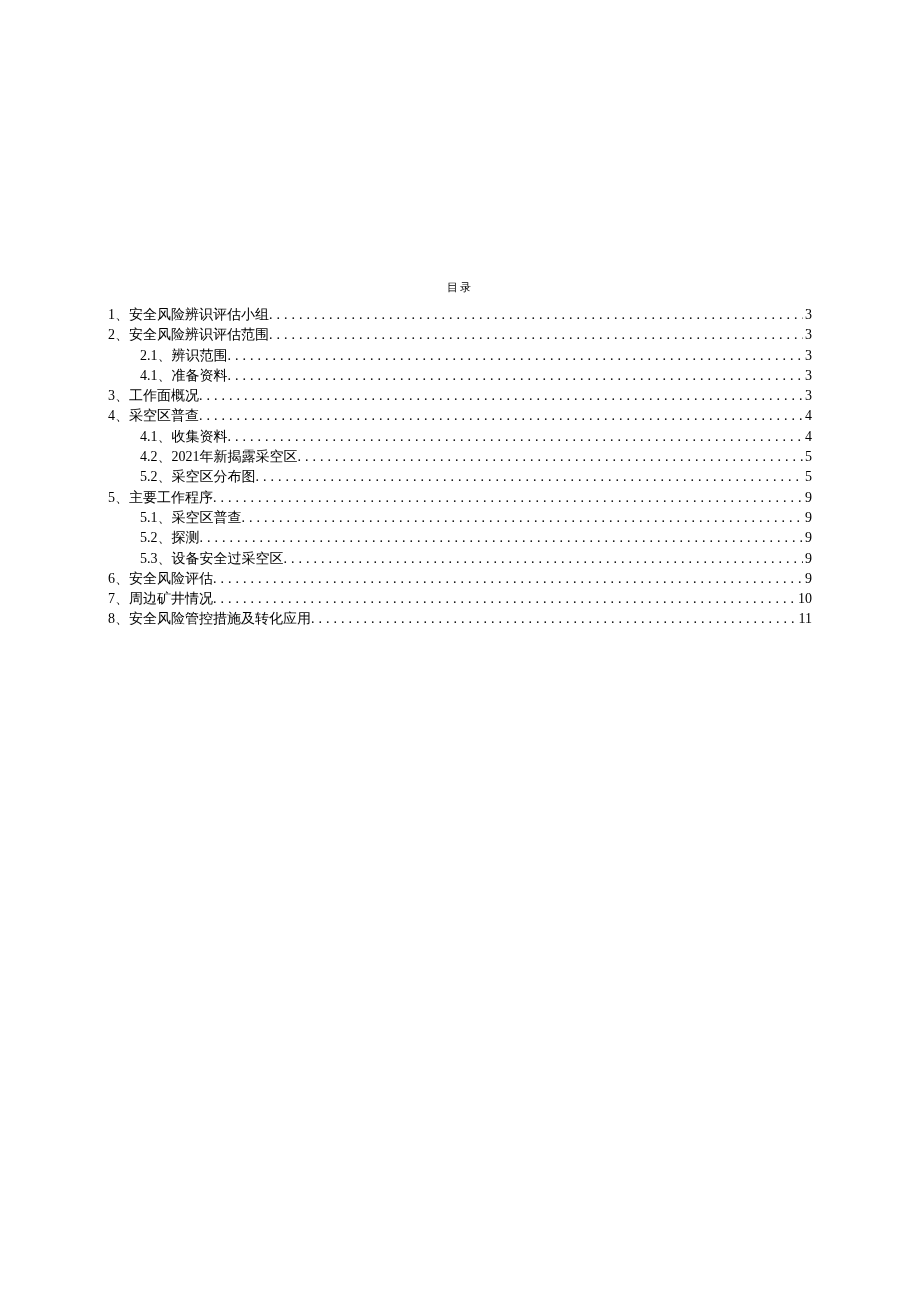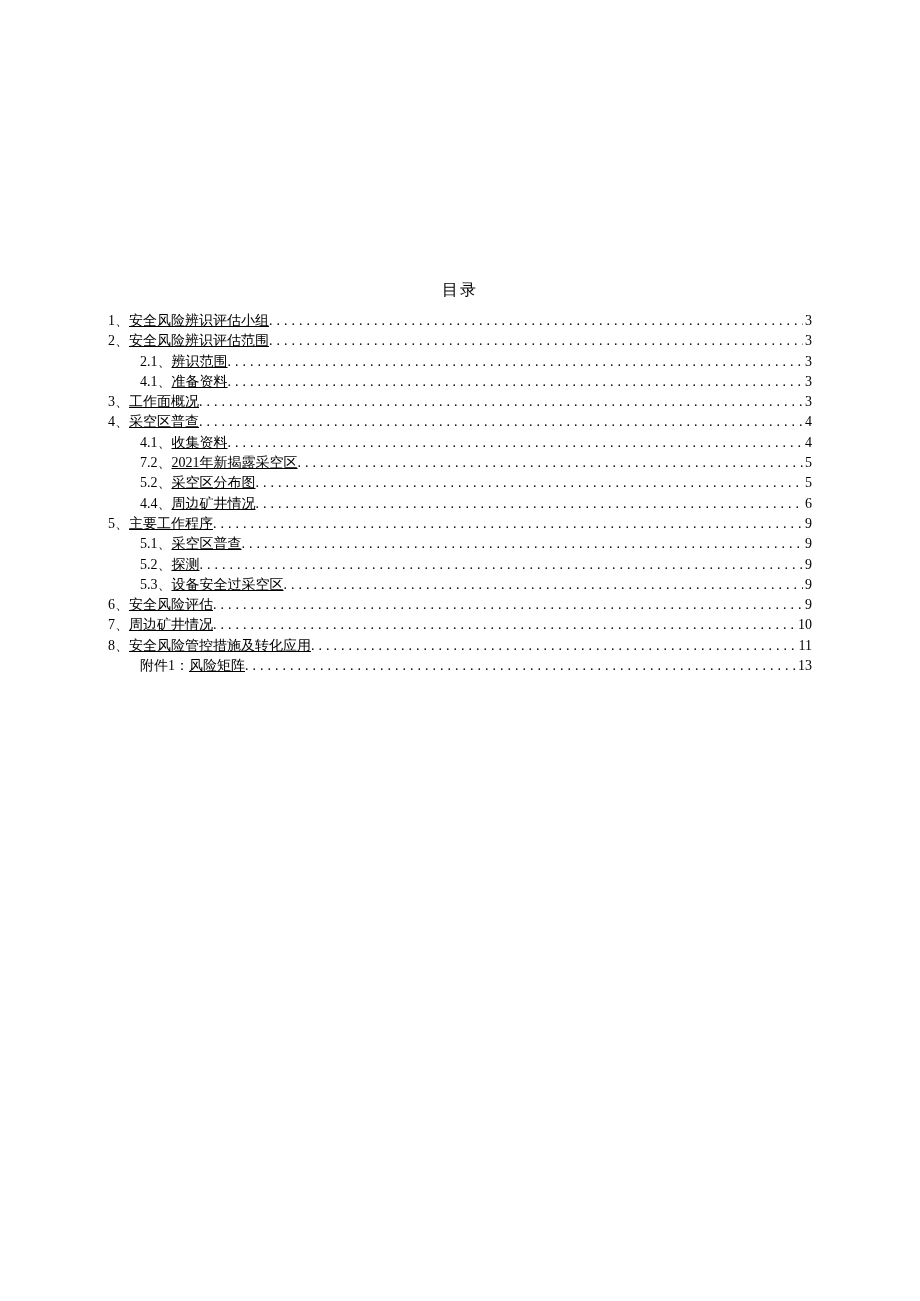--- a/index.html
+++ b/index.html
@@ -11,42 +11,41 @@
       width: 920px;
       height: 1301px;
       background: #ffffff;
       font-family: "SimSun", "宋体", serif;
       font-size: 14px;
       color: #000000;
       padding: 280px 108px 0 108px;
     }
     .toc-title {
       text-align: center;
-      font-size: 16px;
+      font-size: 11px;
       margin-bottom: 10px;
       letter-spacing: 2px;
     }
     .toc-entry {
       display: flex;
       align-items: baseline;
       line-height: 1.45;
       white-space: nowrap;
     }
     .toc-entry.level-1 {
       padding-left: 0;
     }
     .toc-entry.level-2 {
       padding-left: 32px;
     }
     .toc-number {
       flex-shrink: 0;
     }
     .toc-label {
       flex-shrink: 0;
-      text-decoration: underline;
     }
     .toc-dots {
       flex-grow: 1;
       overflow: hidden;
       letter-spacing: 4px;
       min-width: 10px;
     }
     .toc-dots::after {
       content: "........................................................................................................................................................";
     }
@@ -96,36 +95,30 @@
       <span class="toc-dots"></span>
       <span class="toc-page">4</span>
     </div>
     <div class="toc-entry level-2">
       <span class="toc-number">4.1、 </span>
       <span class="toc-label">收集资料</span>
       <span class="toc-dots"></span>
       <span class="toc-page">4</span>
     </div>
     <div class="toc-entry level-2">
-      <span class="toc-number">7.2、 </span>
+      <span class="toc-number">4.2、 </span>
       <span class="toc-label">2021年新揭露采空区</span>
       <span class="toc-dots"></span>
       <span class="toc-page">5</span>
     </div>
     <div class="toc-entry level-2">
       <span class="toc-number">5.2、 </span>
       <span class="toc-label">采空区分布图</span>
       <span class="toc-dots"></span>
       <span class="toc-page">5</span>
-    </div>
-    <div class="toc-entry level-2">
-      <span class="toc-number">4.4、 </span>
-      <span class="toc-label">周边矿井情况</span>
-      <span class="toc-dots"></span>
-      <span class="toc-page">6</span>
     </div>
     <div class="toc-entry level-1">
       <span class="toc-number">5、</span>
       <span class="toc-label">主要工作程序</span>
       <span class="toc-dots"></span>
       <span class="toc-page">9</span>
     </div>
     <div class="toc-entry level-2">
       <span class="toc-number">5.1、 </span>
       <span class="toc-label">采空区普查</span>
@@ -155,19 +148,13 @@
       <span class="toc-label">周边矿井情况</span>
       <span class="toc-dots"></span>
       <span class="toc-page">10</span>
     </div>
     <div class="toc-entry level-1">
       <span class="toc-number">8、</span>
       <span class="toc-label">安全风险管控措施及转化应用</span>
       <span class="toc-dots"></span>
       <span class="toc-page">11</span>
     </div>
-    <div class="toc-entry level-2">
-      <span class="toc-number">附件1： </span>
-      <span class="toc-label">风险矩阵</span>
-      <span class="toc-dots"></span>
-      <span class="toc-page">13</span>
-    </div>
   </div>
 
 </body></html>

